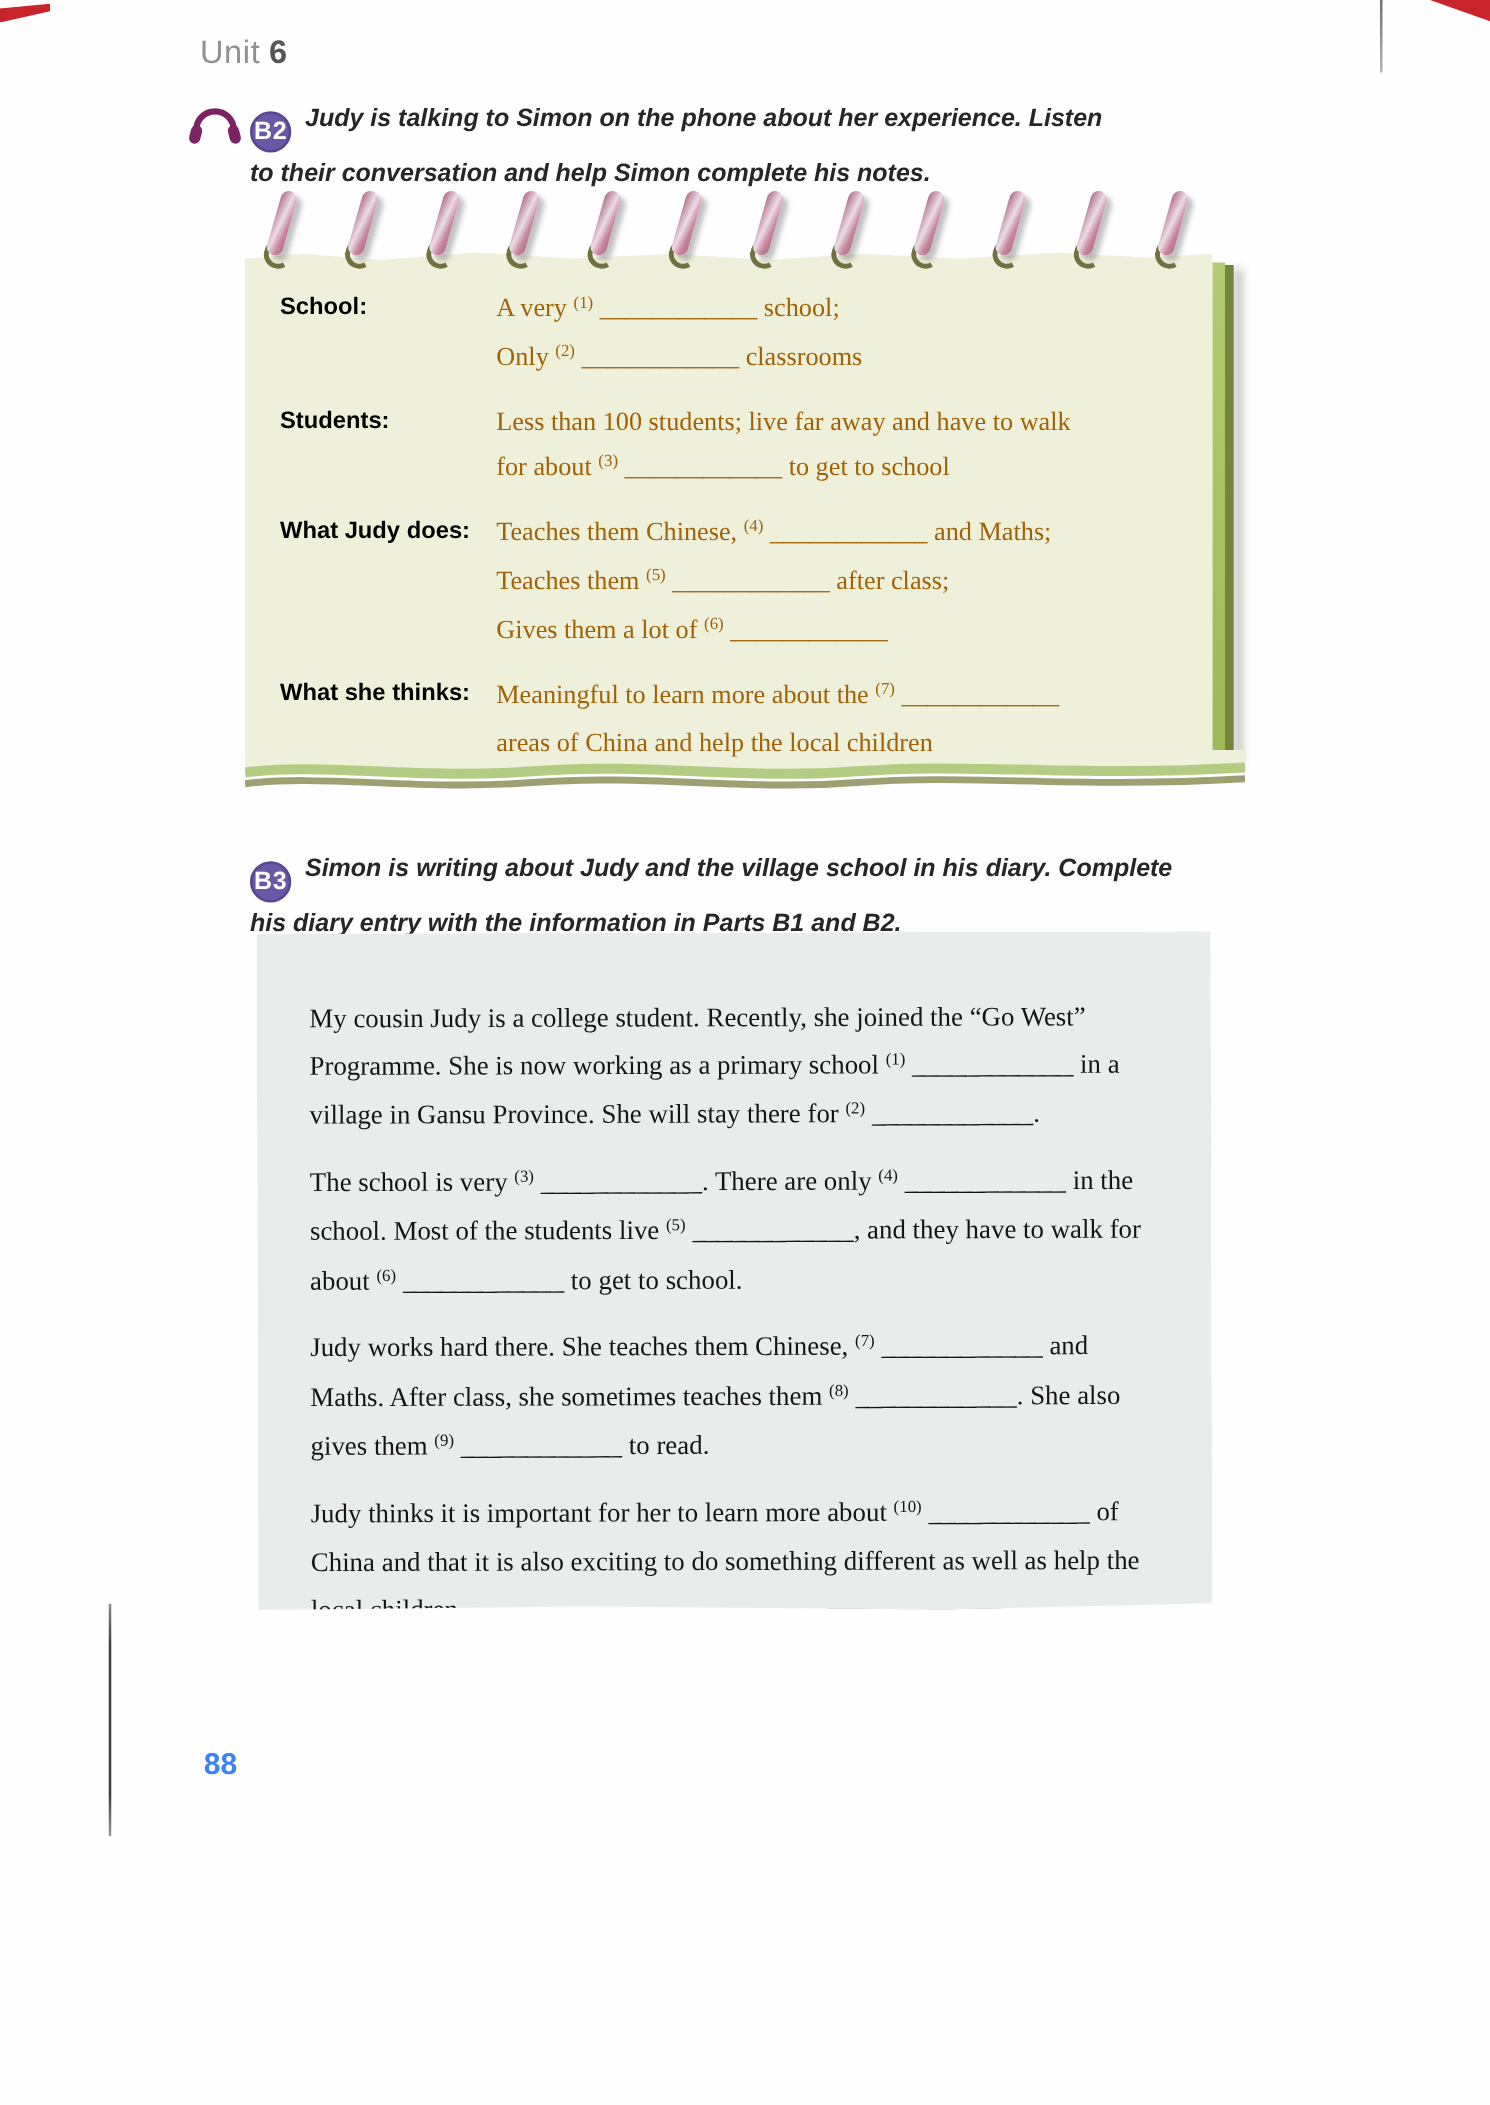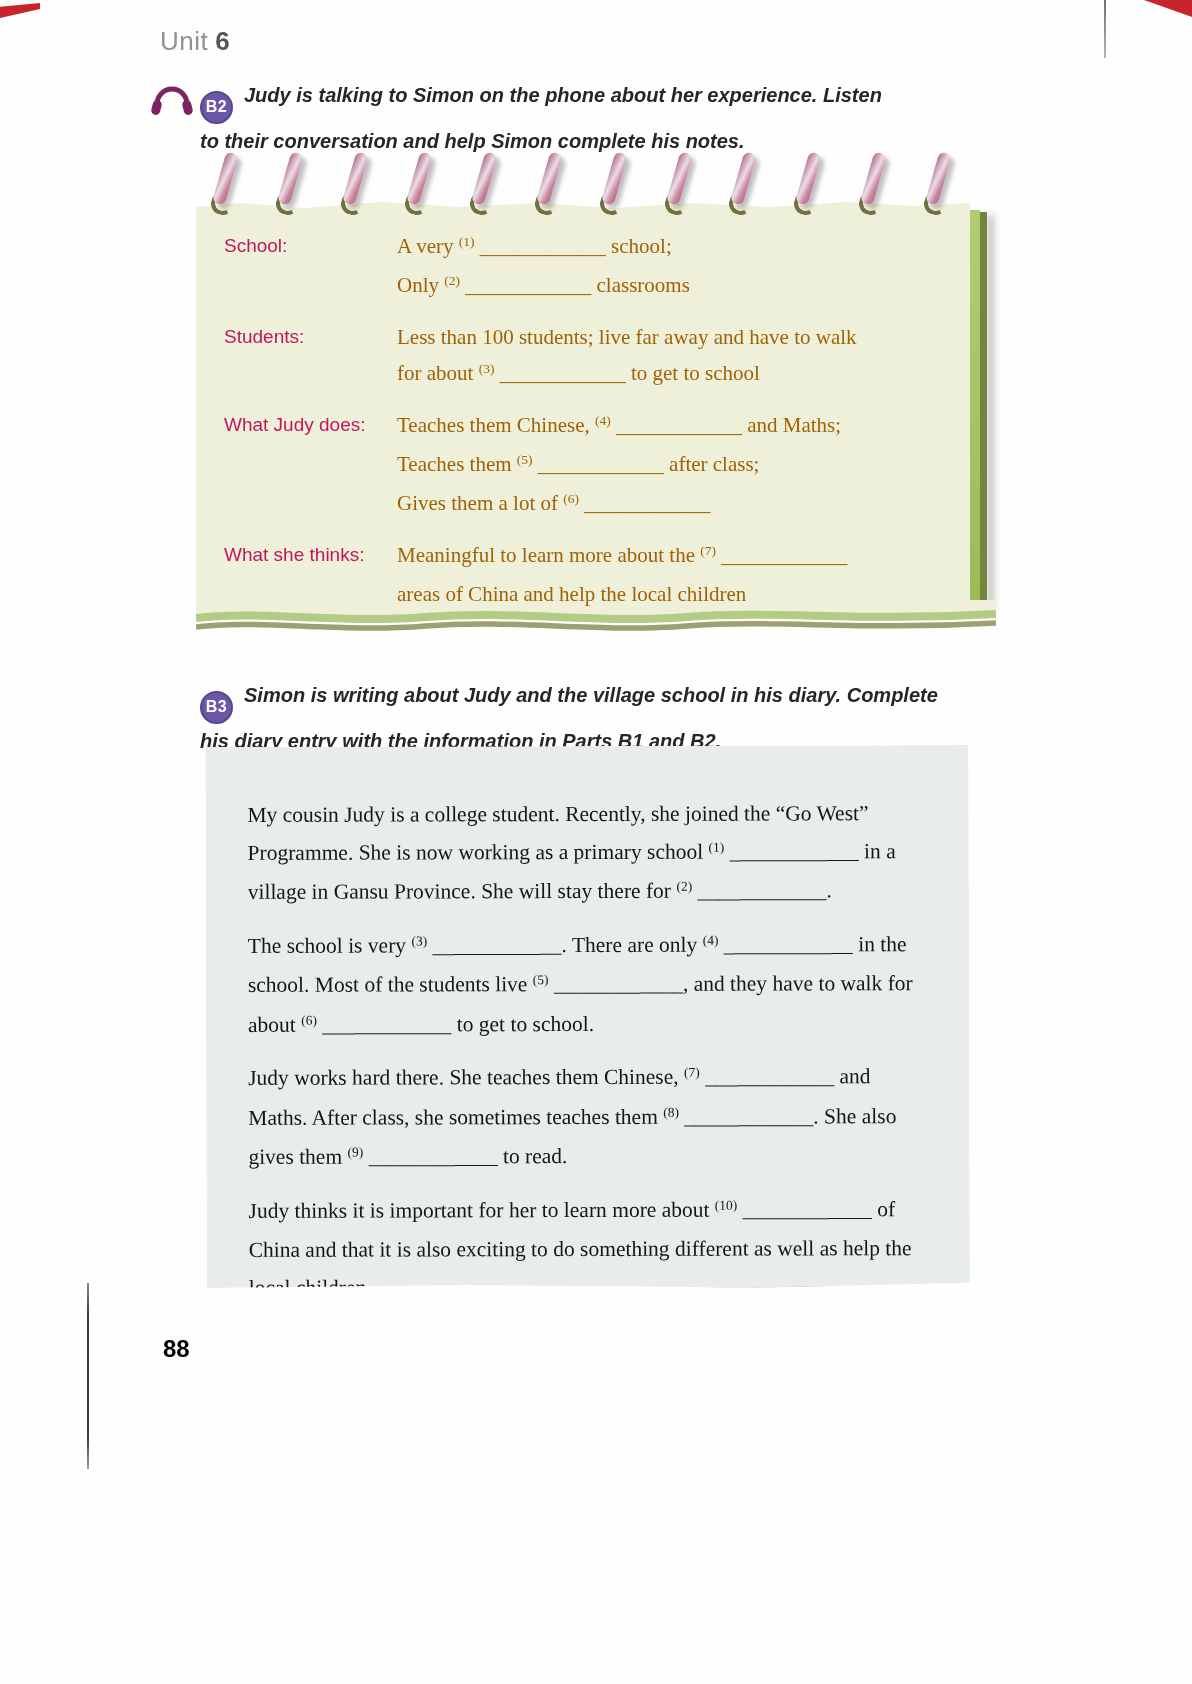--- a/index.html
+++ b/index.html
@@ -19,21 +19,21 @@
   .unit-header{position:absolute;left:160px;top:26px;font-size:26px;color:#919191;letter-spacing:.5px;}
   .unit-header b{color:#565656;font-weight:bold;margin-left:7px;}
 
   
   .exercise{position:absolute;font-style:italic;font-weight:600;font-size:20px;line-height:34px;color:#262626;}
   .exercise-b2{left:200px;top:78px;width:706px;}
   .exercise-b3{left:200px;top:678px;width:758px;}
   .badge{
     display:inline-flex;align-items:center;justify-content:center;
     width:33px;height:33px;border-radius:50%;background:#6a58a7;border:2px solid #57458f;
-    color:#ffffff;font-style:normal;font-weight:bold;font-size:16px;letter-spacing:.5px;
+    color:#ffffff;font-style:normal;font-weight:bold;font-size:20px;letter-spacing:.5px;
     margin-right:11px;vertical-align:-10px;box-sizing:border-box;
   }
   .headphones{position:absolute;left:-50px;top:0;width:44px;height:40px;}
 
   
   .notepad{position:absolute;left:196px;top:148px;width:804px;height:510px;}
   .notepad-paper{
     position:absolute;left:0;top:52px;width:774px;height:412px;background:#eef0da;
     clip-path:polygon(0 7px,6% 3px,14% 8px,24% 2px,34% 7px,44% 3px,54% 8px,64% 3px,74% 7px,84% 2px,93% 6px,100% 3px,100% 100%,0 100%);
   }
@@ -47,40 +47,40 @@
     background:linear-gradient(100deg,#b87b93 8%,#ecdce8 46%,#c9879f 74%,#ad6b86 100%);
     transform:rotate(16deg);box-shadow:5px 3px 4px rgba(100,100,100,.4);
   }
   .clip-hook{
     position:absolute;left:1px;top:42px;width:15px;height:15px;border-radius:50%;
     border:4px solid transparent;border-left-color:#717240;border-bottom-color:#717240;
     transform:rotate(15deg);
   }
   .note-rows{position:absolute;left:28px;top:80px;width:724px;}
   .note-row{display:grid;grid-template-columns:173px 1fr;margin-bottom:13px;}
-  .note-label{font-family:"Liberation Sans",sans-serif;font-weight:normal;font-size:19px;color:#be185d;line-height:36px;}
+  .note-label{font-family:"Liberation Sans",sans-serif;font-weight:bold;font-size:19px;color:#000000;line-height:36px;}
   .note-lines{font-family:"Liberation Serif",serif;font-size:21px;color:#a16207;}
   .note-line{line-height:36px;white-space:nowrap;}
 
   .sup{font-size:13.5px;position:relative;top:-7px;letter-spacing:0;}
 
   
   .diary{
     position:absolute;left:206px;top:746px;width:763px;height:542px;background:#e8edec;
     transform:rotate(-.15deg);
     box-shadow:0 13px 9px -7px rgba(150,126,88,.7),7px 5px 9px rgba(0,0,0,.10);
     clip-path:polygon(0 0,100% 0,100% 99.2%,72% 100%,34% 99.4%,0 99.8%);
   }
   .diary-inner{
     position:absolute;left:42px;top:50px;width:684px;
     font-family:"Liberation Serif",serif;font-size:21.5px;line-height:37.5px;color:#151515;
   }
   .diary-par{margin:0 0 14px 0;}
 
-  .page-number{position:absolute;left:163px;top:1335px;font-size:24px;font-weight:bold;color:#000000;}
+  .page-number{position:absolute;left:163px;top:1398px;font-size:24px;font-weight:bold;color:#3b82f6;}
 </style>
 </head>
 <body>
 
 <div class="corner-mark corner-tl"></div>
 <div class="corner-mark corner-tr"></div>
 <div class="crease crease-top-right"></div>
 <div class="crease crease-bottom-left"></div>
 
 <div class="unit-header"><span>Unit</span><b>6</b></div>

